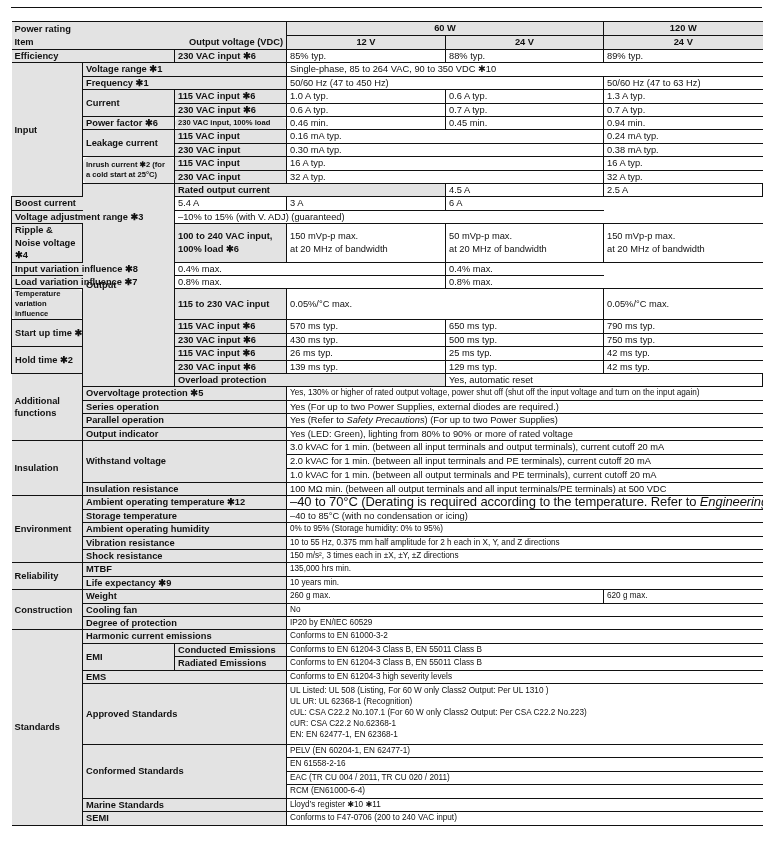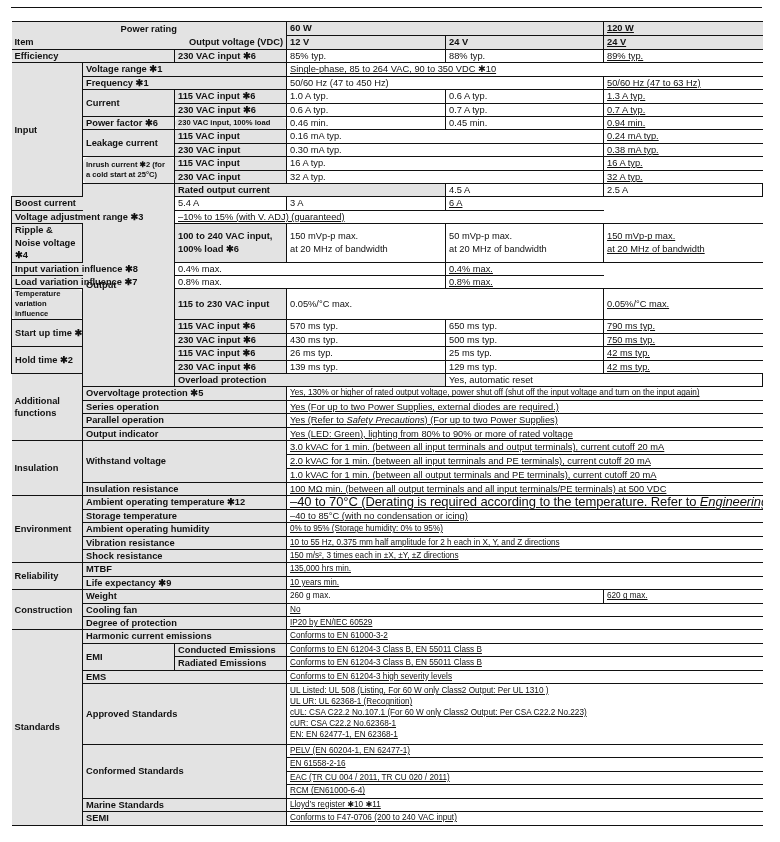--- a/index.html
+++ b/index.html
@@ -3,29 +3,29 @@
 <meta charset="utf-8">
 <style>
   html, body { margin: 0; padding: 0; background: #ffffff; }
   body { width: 780px; height: 842px; position: relative; overflow: hidden;
          font-family: "Liberation Sans", sans-serif; color: #111; }
   .top-rule { position: absolute; left: 11px; top: 7px; width: 751px; height: 0; border-top: 1.5px solid #111; }
   table.spec { position: absolute; left: 11px; top: 21px; width: 751px; border-collapse: collapse; table-layout: fixed; }
   table.spec td { border: 1px solid #111; padding: 0 3px; font-size: 9.3px; line-height: 12.4px; vertical-align: middle; white-space: nowrap; overflow: hidden; }
   table.spec td.g { background: #e3e3e3; font-weight: bold; }
   table.spec td.cat { border-left: none; }
-  table.spec tr.h td { background: #e3e3e3; font-weight: bold; height: 13px; }
-  table.spec tr.h td.r { text-align: center; margin-left: 25px; }
+  table.spec tr.h td { background: #e3e3e3; font-weight: bold; text-align: center; height: 13px; }
+  table.spec tr.h td.r { text-align: left; margin-left: 25px; }
   table.spec td.v { background: #fff; font-weight: normal; }
   td.small { font-size: 7.6px !important; line-height: 10px !important; white-space: normal !important; border-radius: 6px; }
   td.wrap { white-space: normal !important; }
   td.tiny { font-size: 8.2px !important; }
   .ml { display: block; }
   table.spec tr.last td { border-bottom: 1.5px solid #111; }
-  table.spec td.noR { border-right: none; text-decoration: underline; }
+  table.spec td.noR { border-right: none; }
   i { font-style: italic; text-align: right; }
 </style>
 </head>
 <body>
 
 <div class="top-rule"></div>
 
 <table class="spec">
   <colgroup>
     <col style="width:71px">

